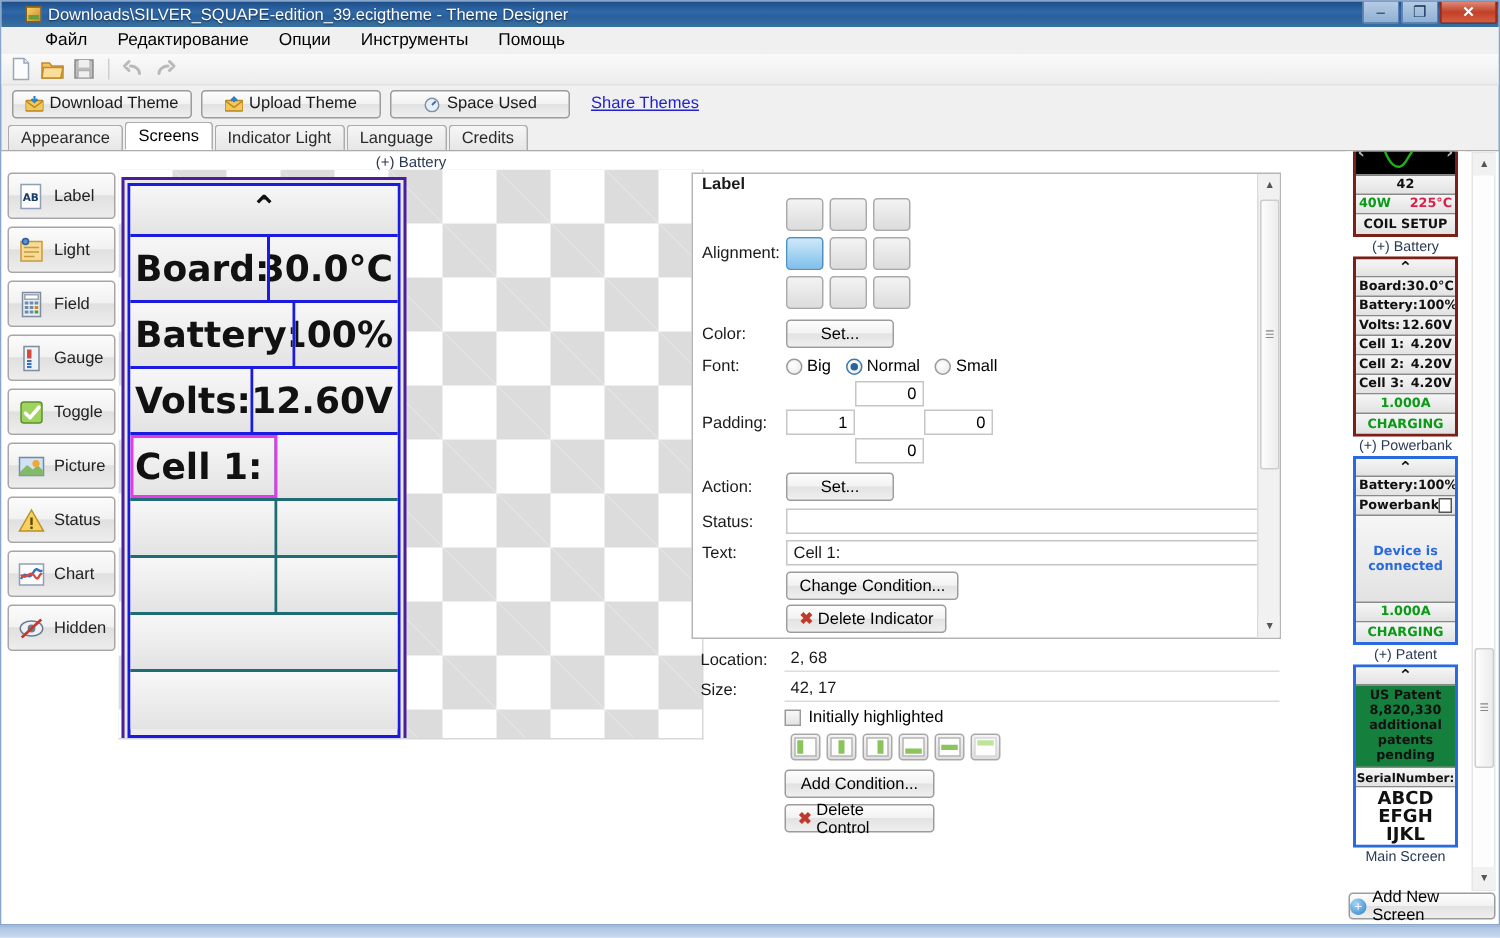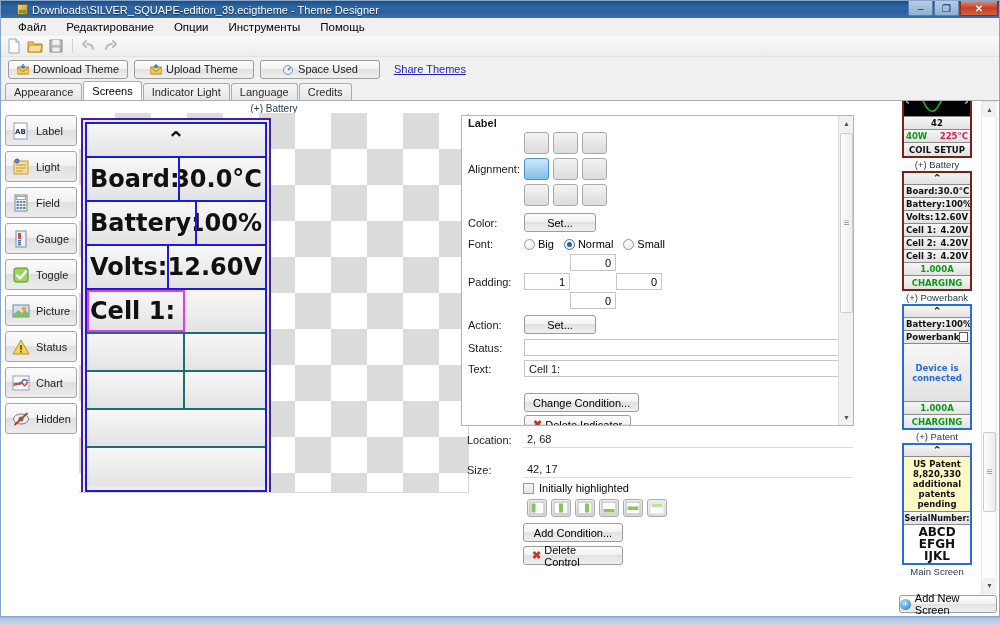--- a/index.html
+++ b/index.html
@@ -59,21 +59,21 @@
     background: linear-gradient(to bottom,#e08c7a,#c14128 50%, #d85c40);
     border-color: #8e2d1a;
     color: #fff; font-weight: bold;
   }
 
   
   #menubar {
     position: absolute; left: 0; top: 17px; right: 0; height: 18px;
     background: #f0f0f0;
     display: flex; align-items: center;
-    padding-left: 7px;
+    padding-left: 19px;
     font-size: 11.5px; color: #000;
   }
   #menubar .mi { padding: 2px 10px; }
 
   
   #toolstrip {
     position: absolute; left: 0; top: 35px; right: 0; height: 21px;
     background: linear-gradient(to bottom,#fafafa,#ededed);
     display: flex; align-items: center; padding-left: 4px; gap: 3px;
     border-bottom: 1px solid #e2e2e2;
@@ -654,21 +654,21 @@
         <div class="prow" style="margin-top:5px;">
           <div class="plabel">Status:</div>
           <div class="textbox" style="width:320px;"></div>
         </div>
 
         <div class="prow" style="margin-top:4px;">
           <div class="plabel">Text:</div>
           <div class="textbox" style="width:320px;">Cell 1:</div>
         </div>
 
-        <div class="prow" style="margin-top:16px;">
+        <div class="prow" style="margin-top:4px;">
           <div class="plabel"></div>
           <div class="wbtn">Change Condition...</div>
         </div>
         <div class="prow" style="margin-top:3px;">
           <div class="plabel"></div>
           <div class="wbtn">
             <span class="xmark">✖</span>
             <span>Delete Indicator</span>
           </div>
         </div>
@@ -678,21 +678,21 @@
           <div class="sb-thumb" style="top:17px; height:180px;">☰</div>
           <div class="sb-arrow" style="position:absolute; bottom:0;">▼</div>
         </div>
       </div>
 
       <div id="propbottom">
         <div class="prow" style="margin-top:2px;">
           <div class="plabel">Location:</div>
           <div class="textbox" style="width:330px; border-color:#dcdcdc; border-left:none; border-right:none; border-top:none;">2, 68</div>
         </div>
-        <div class="prow" style="margin-top:13px;">
+        <div class="prow" style="margin-top:3px;">
           <div class="plabel">Size:</div>
           <div class="textbox" style="width:330px; border-color:#dcdcdc; border-left:none; border-right:none; border-top:none;">42, 17</div>
         </div>
 
         <div class="prow" style="margin-top:4px;">
           <div class="plabel"></div>
           <span class="chk"></span>
           <span style="margin-left:5px;">Initially highlighted</span>
         </div>
 
@@ -814,21 +814,21 @@
           <span class="blu">Device is</span>
           <span class="blu">connected</span>
         </div>
         <div class="mini-row c grn">1.000A</div>
         <div class="mini-row c grn" style="border-bottom:none;">CHARGING</div>
       </div>
 
       <div class="scr-cap">(+) Patent</div>
       <div class="mini" style="border-color:#2a6adf;">
         <div class="mini-row mini-chev">⌃</div>
-        <div style="background:#fef9c3; text-align:center; padding:2px 0; border-bottom:1px solid #8a8a8a;">
+        <div style="background:#15803d; text-align:center; padding:2px 0; border-bottom:1px solid #8a8a8a;">
           <div>US Patent</div>
           <div>8,820,330</div>
           <div>additional</div>
           <div>patents</div>
           <div>pending</div>
         </div>
         <div class="mini-row c" style="font-size:8px;">SerialNumber:</div>
         <div style="background:#fff; text-align:center; padding:1px 0; font-size:12px; line-height:12px;">
           <div>ABCD</div>
           <div>EFGH</div>

